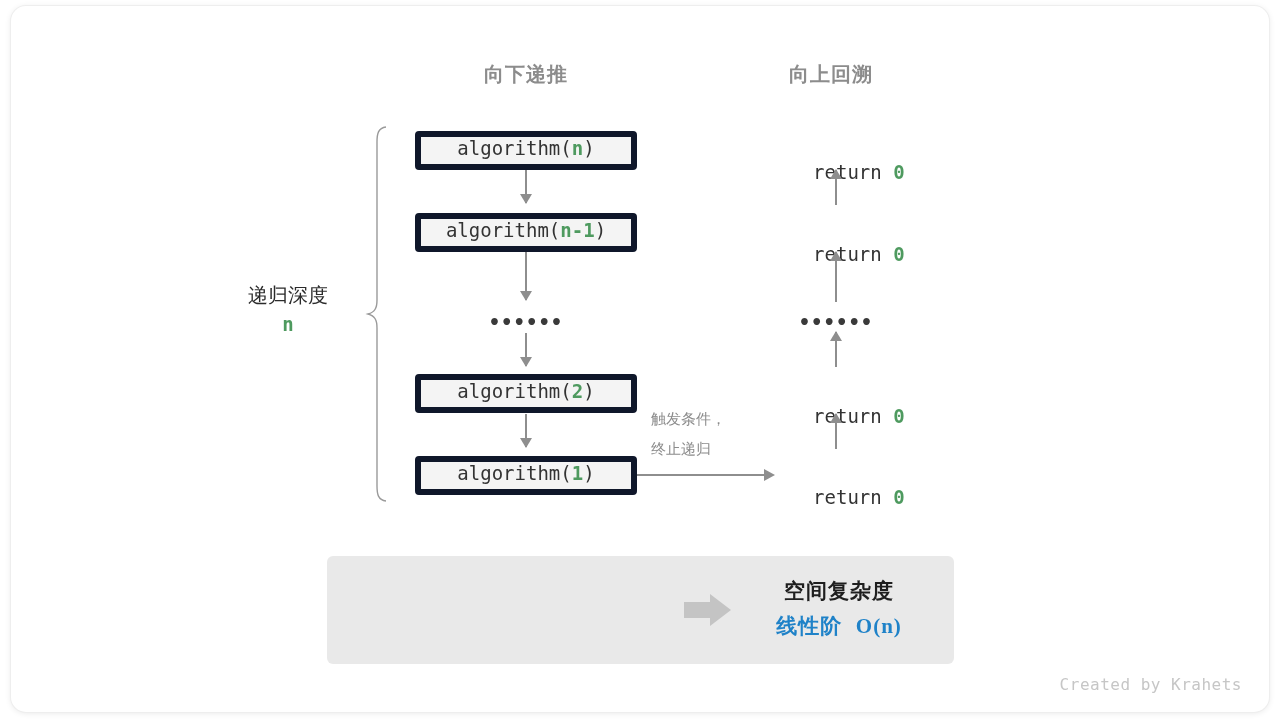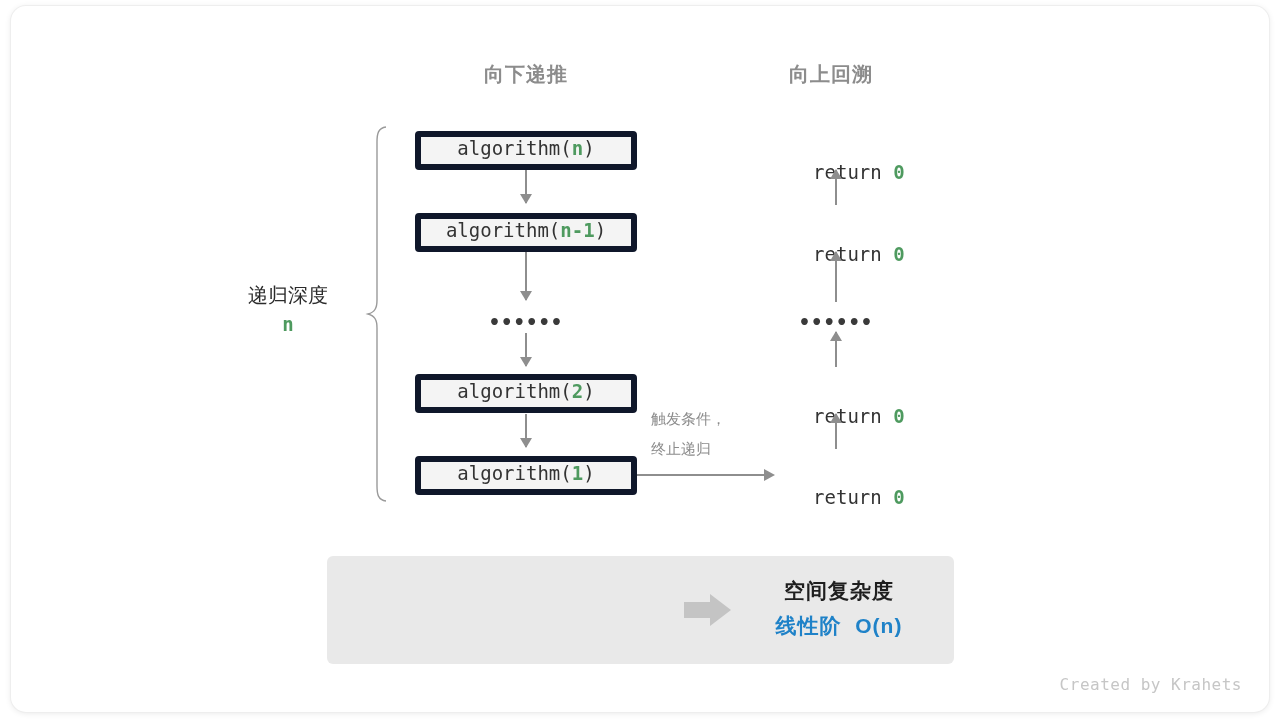--- a/index.html
+++ b/index.html
@@ -278,21 +278,21 @@
   }
   #summary-right .sr-value {
     display: block;
     font-size: 21px;
     font-weight: bold;
     color: #1f82c8;
     line-height: 36px;
     letter-spacing: 1px;
   }
   #summary-right .sr-value .mono {
-    font-family: Liberation Sans, sans-serif;
+    font-family: Liberation Serif, serif;
   }
 
   
   #credit {
     position: absolute;
     right: 38px;
     bottom: 26px;
     font-family: "DejaVu Sans Mono", "Liberation Mono", monospace;
     font-size: 16px;
     color: #c6c6c6;

